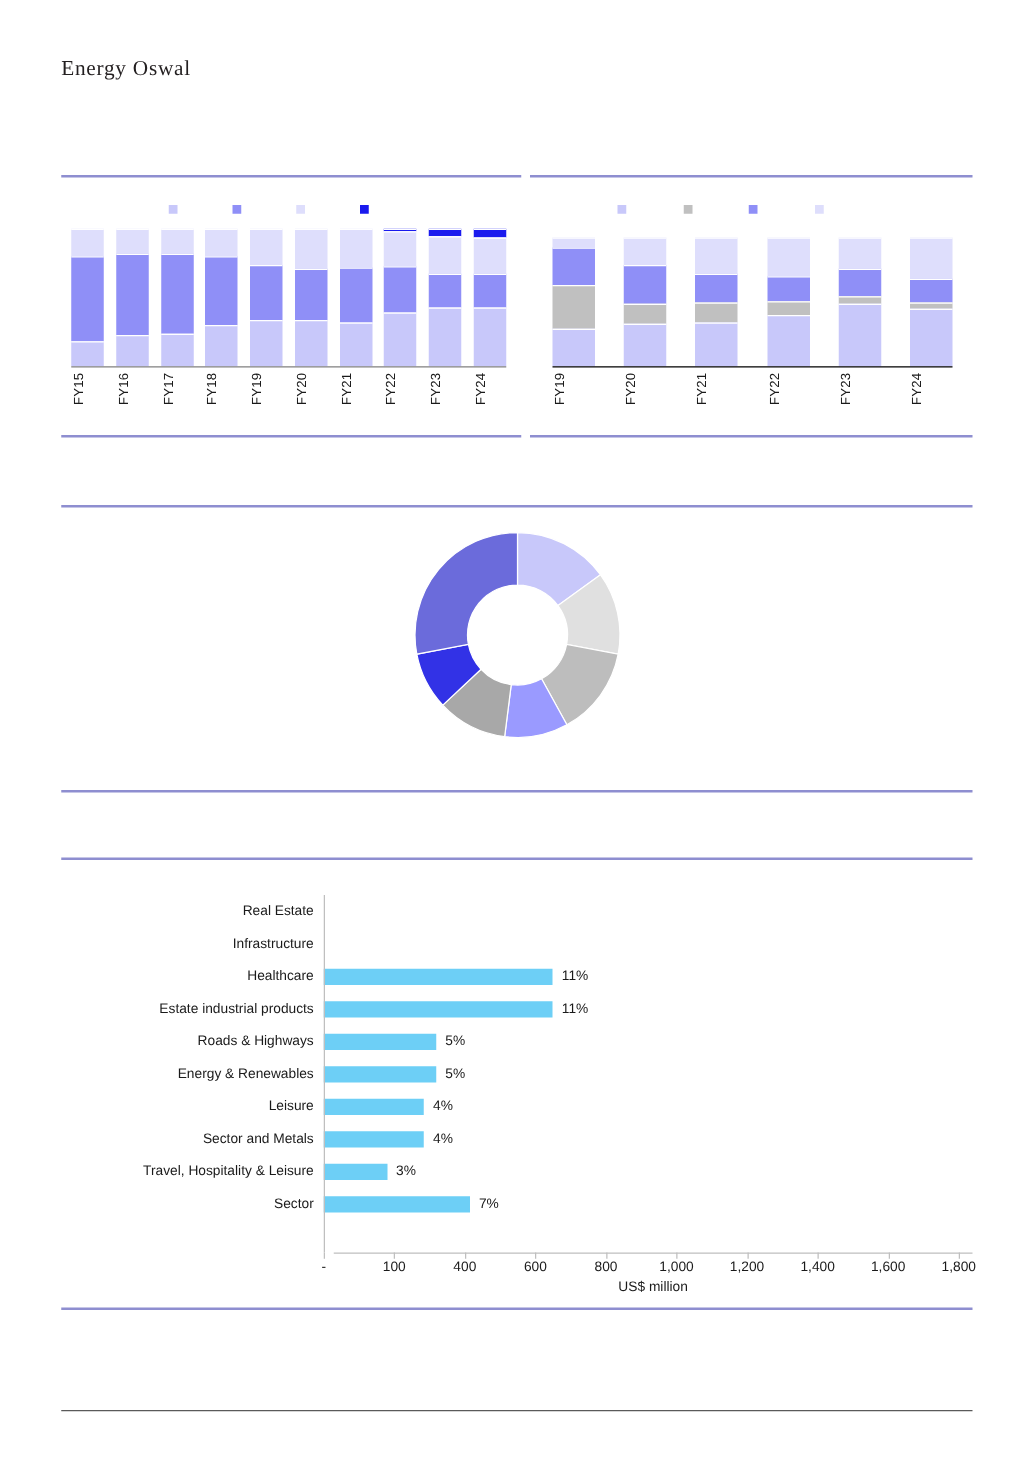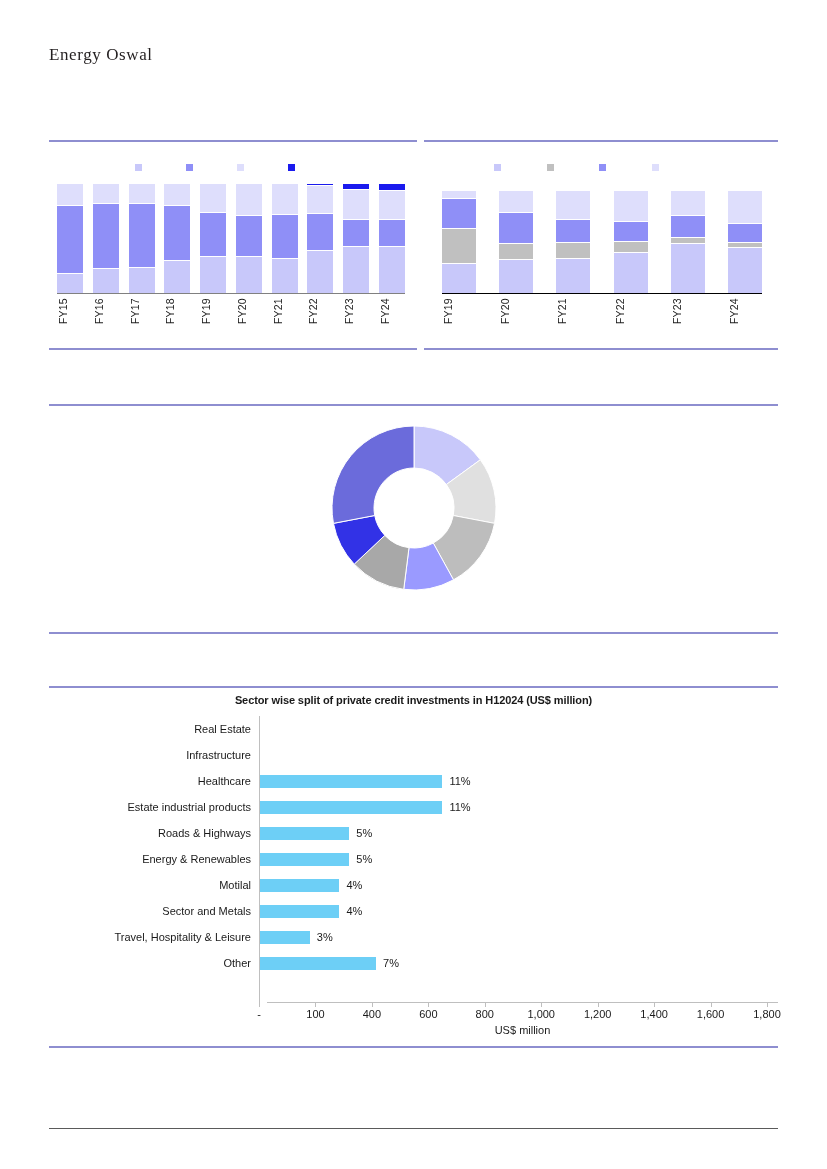--- a/index.html
+++ b/index.html
@@ -346,21 +346,20 @@
       <path d="M 150.3393935387457 35.801609312017206 A 82 82 0 0 1 164.54755455975248 99.36526779602943 L 123.29149002914755 91.495252583429 A 40 40 0 0 0 116.36067977499789 60.48858990830107 Z" fill="#e0e0e0" stroke="#ffffff" stroke-width="1"></path>
       <path d="M 164.54755455975248 99.36526779602943 A 82 82 0 0 1 123.50380127634065 155.85714776359683 L 103.2701469640686 119.05226720175455 A 40 40 0 0 0 123.29149002914755 91.495252583429 Z" fill="#bdbdbd" stroke="#ffffff" stroke-width="1"></path>
       <path d="M 123.50380127634065 155.85714776359683 A 82 82 0 0 1 73.72267484772702 165.35340550778716 L 78.98667065742782 123.6845880525791 A 40 40 0 0 0 103.2701469640686 119.05226720175455 Z" fill="#9a9aff" stroke="#ffffff" stroke-width="1"></path>
       <path d="M 73.72267484772702 165.35340550778716 A 82 82 0 0 1 24.224572551444247 140.13286268615246 L 54.841254903143536 111.38188423714755 A 40 40 0 0 0 78.98667065742782 123.6845880525791 Z" fill="#a8a8a8" stroke="#ffffff" stroke-width="1"></path>
       <path d="M 24.224572551444247 140.13286268615246 A 82 82 0 0 1 3.45244544024753 99.36526779602937 L 44.708509970852454 91.49525258342896 A 40 40 0 0 0 54.841254903143536 111.38188423714755 Z" fill="#3232e6" stroke="#ffffff" stroke-width="1"></path>
       <path d="M 3.45244544024753 99.36526779602937 A 82 82 0 0 1 83.99999999999999 2 L 83.99999999999999 44 A 40 40 0 0 0 44.708509970852454 91.49525258342896 Z" fill="#6b6bdb" stroke="#ffffff" stroke-width="1"></path>
     </svg>
 </div>
 
 <div class="panel" id="sector-panel" style="left:49px; top:694px; width:729px; height:350px;">
-  <div class="bc-title">Sector wise split of private credit investments in H12024 (US$ million)</div>
   <div class="bc-rows" id="bc-rows">
       <div class="bc-row">
         <div class="bc-label">Real Estate</div>
       </div>
       <div class="bc-row">
         <div class="bc-label">Infrastructure</div>
       </div>
       <div class="bc-row">
         <div class="bc-label">Healthcare</div>
         <div class="bc-track">
@@ -383,42 +382,42 @@
         </div>
       </div>
       <div class="bc-row">
         <div class="bc-label">Energy &amp; Renewables</div>
         <div class="bc-track">
           <span class="bc-bar" style="width: 90.3111px; background: rgb(109, 207, 246);"></span>
           <span class="bc-val">5%</span>
         </div>
       </div>
       <div class="bc-row">
-        <div class="bc-label">Motilal</div>
+        <div class="bc-label">Leisure</div>
         <div class="bc-track">
           <span class="bc-bar" style="width: 80.4333px; background: rgb(109, 207, 246);"></span>
           <span class="bc-val">4%</span>
         </div>
       </div>
       <div class="bc-row">
         <div class="bc-label">Sector and Metals</div>
         <div class="bc-track">
           <span class="bc-bar" style="width: 80.4333px; background: rgb(109, 207, 246);"></span>
           <span class="bc-val">4%</span>
         </div>
       </div>
       <div class="bc-row">
         <div class="bc-label">Travel, Hospitality &amp; Leisure</div>
         <div class="bc-track">
           <span class="bc-bar" style="width: 50.8px; background: rgb(109, 207, 246);"></span>
           <span class="bc-val">3%</span>
         </div>
       </div>
       <div class="bc-row">
-        <div class="bc-label">Other</div>
+        <div class="bc-label">Sector</div>
         <div class="bc-track">
           <span class="bc-bar" style="width: 117.122px; background: rgb(109, 207, 246);"></span>
           <span class="bc-val">7%</span>
         </div>
       </div>
     </div>
   <div class="bc-vline" id="bc-vline" style="left: 210px; height: 286px;"></div>
   <div class="bc-axis"></div>
   <div class="bc-ticklabels" id="bc-ticklabels">
       <span class="bc-ticklabel" style="left: 210px;">-</span>

